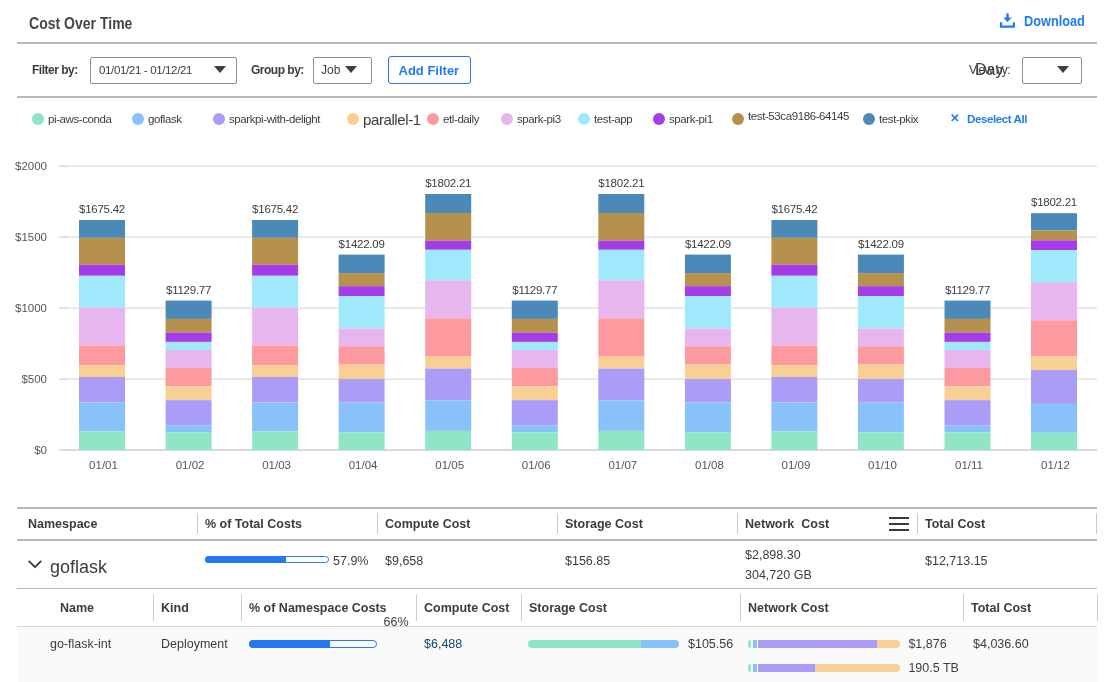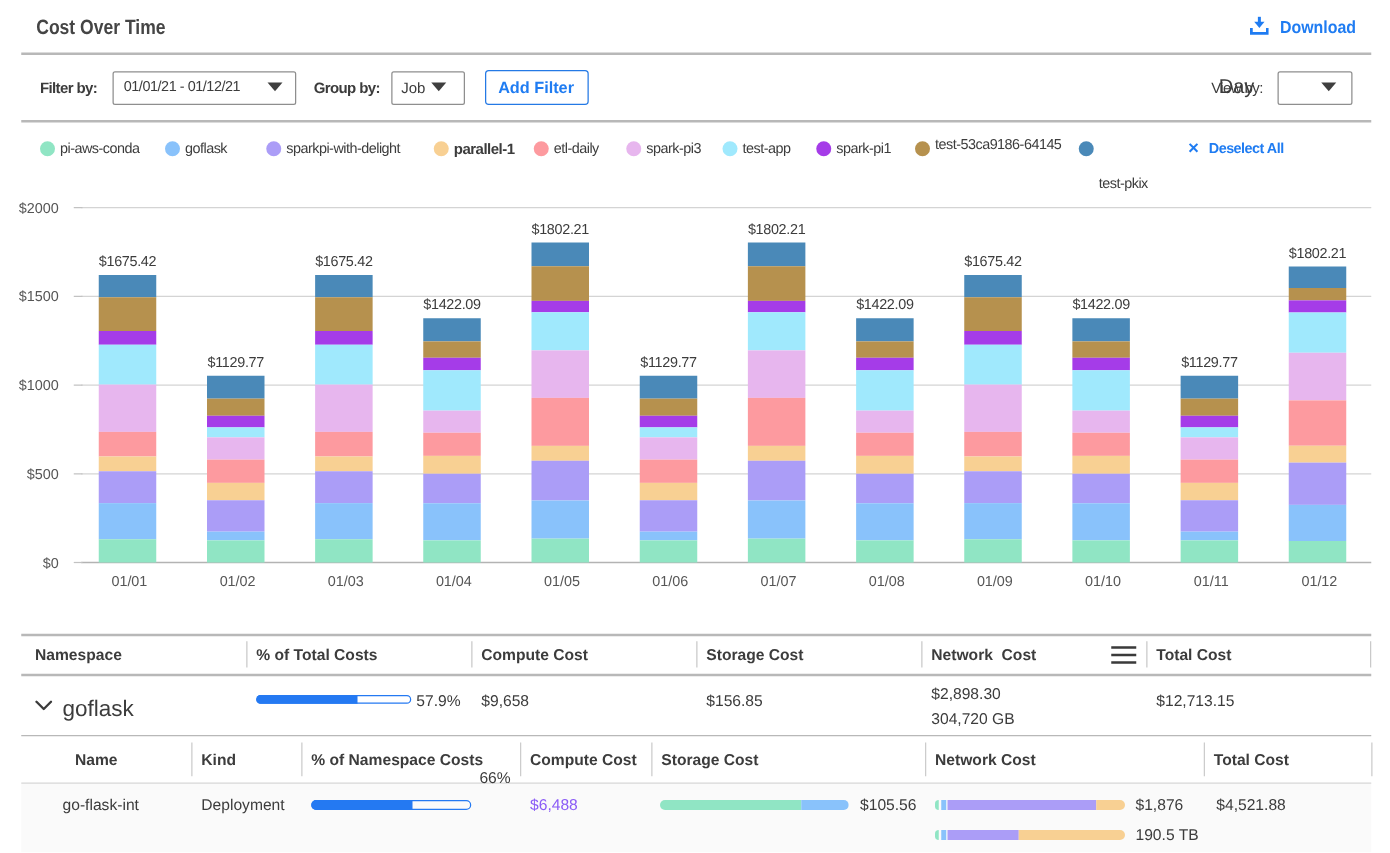--- a/index.html
+++ b/index.html
@@ -29,33 +29,33 @@
 <div class="abs" style="left:975px;top:69.5px;transform:translateY(-50%);font-size:16px;font-weight:400;color:#3c3c3c;white-space:nowrap;">Day</div>
 <div class="abs" style="left:1056.5px;top:66px;width:0;height:0;border-left:6px solid transparent;border-right:6px solid transparent;border-top:7px solid #3f3f3f"></div>
 <div class="abs" style="left:16.5px;top:96.3px;width:1080.0px;height:1.4px;background:#b8b8b8"></div>
 <div class="abs" style="left:32.0px;top:112.5px;width:12px;height:12px;border-radius:50%;background:#90e5c4"></div>
 <div class="abs" style="left:48px;top:118.5px;transform:translateY(-50%);font-size:11.5px;font-weight:400;color:#3c3c3c;white-space:nowrap;letter-spacing:-0.4px;">pi-aws-conda</div>
 <div class="abs" style="left:132.0px;top:112.5px;width:12px;height:12px;border-radius:50%;background:#89c2fb"></div>
 <div class="abs" style="left:148px;top:118.5px;transform:translateY(-50%);font-size:11.5px;font-weight:400;color:#3c3c3c;white-space:nowrap;letter-spacing:-0.4px;">goflask</div>
 <div class="abs" style="left:213.0px;top:112.5px;width:12px;height:12px;border-radius:50%;background:#ab9df7"></div>
 <div class="abs" style="left:229px;top:118.5px;transform:translateY(-50%);font-size:11.5px;font-weight:400;color:#3c3c3c;white-space:nowrap;letter-spacing:-0.4px;">sparkpi-with-delight</div>
 <div class="abs" style="left:347.0px;top:112.5px;width:12px;height:12px;border-radius:50%;background:#f8d093"></div>
-<div class="abs" style="left:363px;top:118.5px;transform:translateY(-50%);font-size:12px;font-weight:700;color:#3c3c3c;white-space:nowrap;letter-spacing:-0.4px;">parallel-1</div>
+<div class="abs" style="left:363px;top:118.5px;transform:translateY(-50%);font-size:15px;font-weight:400;color:#3c3c3c;white-space:nowrap;letter-spacing:-0.4px;">parallel-1</div>
 <div class="abs" style="left:427.0px;top:112.5px;width:12px;height:12px;border-radius:50%;background:#fd9a9f"></div>
 <div class="abs" style="left:443px;top:118.5px;transform:translateY(-50%);font-size:11.5px;font-weight:400;color:#3c3c3c;white-space:nowrap;letter-spacing:-0.4px;">etl-daily</div>
 <div class="abs" style="left:501.0px;top:112.5px;width:12px;height:12px;border-radius:50%;background:#e7b6ee"></div>
 <div class="abs" style="left:517px;top:118.5px;transform:translateY(-50%);font-size:11.5px;font-weight:400;color:#3c3c3c;white-space:nowrap;letter-spacing:-0.4px;">spark-pi3</div>
 <div class="abs" style="left:578.0px;top:112.5px;width:12px;height:12px;border-radius:50%;background:#a0e9fd"></div>
 <div class="abs" style="left:594px;top:118.5px;transform:translateY(-50%);font-size:11.5px;font-weight:400;color:#3c3c3c;white-space:nowrap;letter-spacing:-0.4px;">test-app</div>
 <div class="abs" style="left:653.0px;top:112.5px;width:12px;height:12px;border-radius:50%;background:#a53ce8"></div>
 <div class="abs" style="left:669px;top:118.5px;transform:translateY(-50%);font-size:11.5px;font-weight:400;color:#3c3c3c;white-space:nowrap;letter-spacing:-0.4px;">spark-pi1</div>
 <div class="abs" style="left:732.0px;top:112.5px;width:12px;height:12px;border-radius:50%;background:#b6914e"></div>
 <div class="abs" style="left:748px;top:116px;transform:translateY(-50%);font-size:11.5px;font-weight:400;color:#3c3c3c;white-space:nowrap;letter-spacing:-0.4px;">test-53ca9186-64145</div>
 <div class="abs" style="left:863.0px;top:112.5px;width:12px;height:12px;border-radius:50%;background:#4a89b8"></div>
-<div class="abs" style="left:879px;top:118.5px;transform:translateY(-50%);font-size:11.5px;font-weight:400;color:#3c3c3c;white-space:nowrap;letter-spacing:-0.4px;margin-top:28px;">test-pkix</div>
+<div class="abs" style="left:879px;top:118.5px;transform:translateY(-50%);font-size:11.5px;font-weight:400;color:#3c3c3c;white-space:nowrap;letter-spacing:-0.4px;">test-pkix</div>
 <div class="abs" style="left:950px;top:118px;transform:translateY(-50%);font-size:11.5px;font-weight:700;color:#1f7cf2;white-space:nowrap;">✕</div>
 <div class="abs" style="left:967px;top:118.5px;transform:translateY(-50%);font-size:11.5px;font-weight:700;color:#1f7cf2;white-space:nowrap;letter-spacing:-0.4px;">Deselect All</div>
 <svg class="abs" style="left:0;top:0" width="1112" height="500">
 <line x1="65" y1="166.1" x2="1097" y2="166.1" stroke="#d4d4d4" stroke-width="1"></line>
 <line x1="65" y1="237.1" x2="1097" y2="237.1" stroke="#d4d4d4" stroke-width="1"></line>
 <line x1="65" y1="308.1" x2="1097" y2="308.1" stroke="#d4d4d4" stroke-width="1"></line>
 <line x1="65" y1="379.1" x2="1097" y2="379.1" stroke="#d4d4d4" stroke-width="1"></line>
 <line x1="65" y1="450" x2="1097" y2="450" stroke="#b3b3b3" stroke-width="1.2"></line>
 <line x1="59" y1="166.1" x2="66" y2="166.1" stroke="#c2c2c2" stroke-width="1"></line>
 <line x1="59" y1="237.1" x2="66" y2="237.1" stroke="#c2c2c2" stroke-width="1"></line>
@@ -256,21 +256,21 @@
 <div class="abs" style="left:249px;top:608px;transform:translateY(-50%);font-size:12.5px;font-weight:700;color:#3c3c3c;white-space:nowrap;">% of Namespace Costs</div>
 <div class="abs" style="left:424px;top:608px;transform:translateY(-50%);font-size:12.5px;font-weight:700;color:#3c3c3c;white-space:nowrap;">Compute Cost</div>
 <div class="abs" style="left:529px;top:608px;transform:translateY(-50%);font-size:12.5px;font-weight:700;color:#3c3c3c;white-space:nowrap;">Storage Cost</div>
 <div class="abs" style="left:748px;top:608px;transform:translateY(-50%);font-size:12.5px;font-weight:700;color:#3c3c3c;white-space:nowrap;">Network Cost</div>
 <div class="abs" style="left:971px;top:608px;transform:translateY(-50%);font-size:12.5px;font-weight:700;color:#3c3c3c;white-space:nowrap;">Total Cost</div>
 <div class="abs" style="left:50px;top:644px;transform:translateY(-50%);font-size:12.5px;font-weight:400;color:#3c3c3c;white-space:nowrap;">go-flask-int</div>
 <div class="abs" style="left:161px;top:644px;transform:translateY(-50%);font-size:12.5px;font-weight:400;color:#3c3c3c;white-space:nowrap;">Deployment</div>
 <div class="abs" style="left:248.5px;top:640.3px;width:128.5px;height:7.5px;border:1px solid #2479f2;border-radius:4px;box-sizing:border-box"></div>
 <div class="abs" style="left:248.5px;top:640.3px;width:81px;height:7.5px;background:#2479f2;border-radius:4px 0 0 4px"></div>
 <div class="abs" style="left:383.5px;top:622px;transform:translateY(-50%);font-size:12.5px;font-weight:400;color:#3c3c3c;white-space:nowrap;">66%</div>
-<div class="abs" style="left:424px;top:644px;transform:translateY(-50%);font-size:12.5px;font-weight:400;color:#8b5cf6;white-space:nowrap;">$6,488</div>
+<div class="abs" style="left:424px;top:644px;transform:translateY(-50%);font-size:12.5px;font-weight:400;color:#0c4a6e;white-space:nowrap;">$6,488</div>
 <div class="abs" style="left:527.7px;top:639.8px;width:151.1px;height:8.2px;border-radius:4.1px;overflow:hidden;display:flex">
     <div style="width:113.3px;background:#90e5c4"></div>
     <div style="width:37.8px;background:#89c2fb"></div>
   </div>
 <div class="abs" style="left:688px;top:644px;transform:translateY(-50%);font-size:12.5px;font-weight:400;color:#3c3c3c;white-space:nowrap;">$105.56</div>
 <div class="abs" style="left:747.9px;top:640.4px;height:8px;display:flex">
     <div style="width:3.2px;background:#90e5c4;border-radius:4px 0 0 4px"></div>
     <div style="width:1.6px"></div>
     <div style="width:4.2px;background:#89c2fb"></div>
     <div style="width:0.9px"></div>
@@ -280,12 +280,12 @@
 <div class="abs" style="left:908.4px;top:644px;transform:translateY(-50%);font-size:12.5px;font-weight:400;color:#3c3c3c;white-space:nowrap;">$1,876</div>
 <div class="abs" style="left:747.9px;top:663.5px;height:8px;display:flex">
     <div style="width:3.2px;background:#90e5c4;border-radius:4px 0 0 4px"></div>
     <div style="width:1.6px"></div>
     <div style="width:4.2px;background:#89c2fb"></div>
     <div style="width:0.9px"></div>
     <div style="width:57.7px;background:#ab9df7"></div>
     <div style="width:84.8px;background:#f8d093;border-radius:0 4px 4px 0"></div>
   </div>
 <div class="abs" style="left:908.4px;top:667.5px;transform:translateY(-50%);font-size:12.5px;font-weight:400;color:#3c3c3c;white-space:nowrap;">190.5 TB</div>
-<div class="abs" style="left:973px;top:644px;transform:translateY(-50%);font-size:12.5px;font-weight:400;color:#3c3c3c;white-space:nowrap;">$4,521.88</div>
+<div class="abs" style="left:973px;top:644px;transform:translateY(-50%);font-size:12.5px;font-weight:400;color:#3c3c3c;white-space:nowrap;">$4,036.60</div>
 </body></html>

